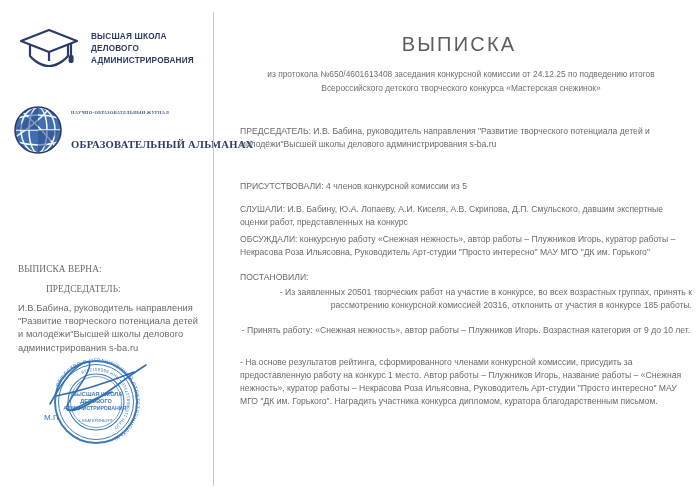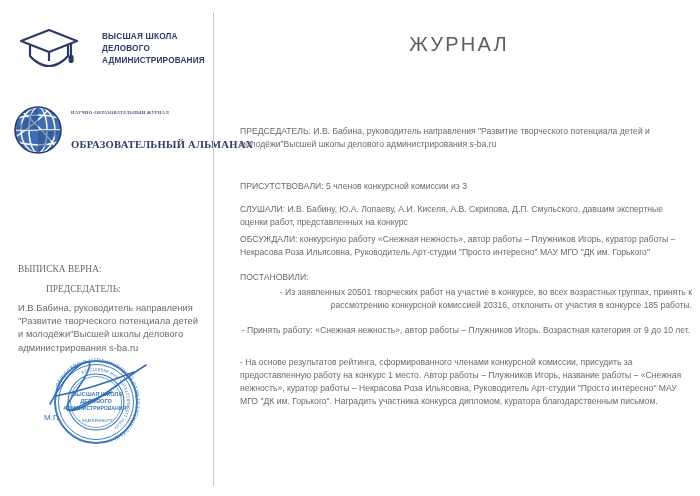--- a/index.html
+++ b/index.html
@@ -41,21 +41,21 @@
     height: 496px;
   }
 
   
   .logo-vshda {
     position: absolute;
     left: 18px;
     top: 26px;
     display: flex;
     align-items: center;
-    gap: 22px;
+    gap: 11px;
   }
   .cap-icon { width: 62px; height: 46px; display:block; }
   .vshda-text {
     font-size: 8.2px;
     font-weight: bold;
     line-height: 1.45;
     color: #2b3b66;
     letter-spacing: .2px;
     white-space: nowrap;
   }
@@ -275,24 +275,25 @@
           <path d="M30 58 C42 52 58 44 70 40"></path>
         </g>
         <text x="2" y="68" font-size="8" fill="#2f6fb5" font-family="Liberation Sans, sans-serif">М.П.</text>
       </svg>
     </span>
   </div>
 
   <div class="divider"></div>
 
   <div class="right-col">
-    <div class="doc-title">ЖУРНАЛ</div>
+    <div class="doc-title">ВЫПИСКА</div>
+    <div class="doc-subtitle">из протокола №650/4601613408 заседания конкурсной комиссии от 24.12.25 по подведению итогов Всероссийского детского творческого конкурса «Мастерская снежинок»</div>
 
     <div class="blk blk-chair">ПРЕДСЕДАТЕЛЬ: И.В. Бабина, руководитель направления "Развитие творческого потенциала детей и молодёжи"Высшей школы делового администрирования s-ba.ru</div>
-    <div class="blk blk-present">ПРИСУТСТВОВАЛИ: 5 членов конкурсной комиссии из 3</div>
+    <div class="blk blk-present">ПРИСУТСТВОВАЛИ: 4 членов конкурсной комиссии из 5</div>
     <div class="blk blk-discuss">ОБСУЖДАЛИ: конкурсную работу «Снежная нежность», автор работы – Плужников Игорь, куратор работы – Некрасова Роза Ильясовна, Руководитель Арт-студии "Просто интересно" МАУ МГО "ДК им. Горького"</div>
     <div class="blk blk-heard">СЛУШАЛИ: И.В. Бабину, Ю.А. Лопаеву, А.И. Киселя, А.В. Скрипова, Д.П. Смульского, давшим экспертные оценки работ, представленных на конкурс</div>
     <div class="blk blk-resolved">ПОСТАНОВИЛИ:</div>
     <div class="blk blk-item1">- Из заявленных 20501 творческих работ на участие в конкурсе, во всех возрастных группах, принять к рассмотрению конкурсной комиссией 20316, отклонить от участия в конкурсе 185 работы.</div>
     <div class="blk blk-item2">- Принять работу: «Снежная нежность», автор работы – Плужников Игорь. Возрастная категория от 9 до 10 лет.</div>
     <div class="blk blk-item3">- На основе результатов рейтинга, сформированного членами конкурсной комиссии, присудить за предоставленную работу на конкурс 1 место. Автор работы – Плужников Игорь, название работы – «Снежная нежность», куратор работы – Некрасова Роза Ильясовна, Руководитель Арт-студии "Просто интересно" МАУ МГО "ДК им. Горького". Наградить участника конкурса дипломом, куратора благодарственным письмом.</div>
   </div>
 
 </div>
 

